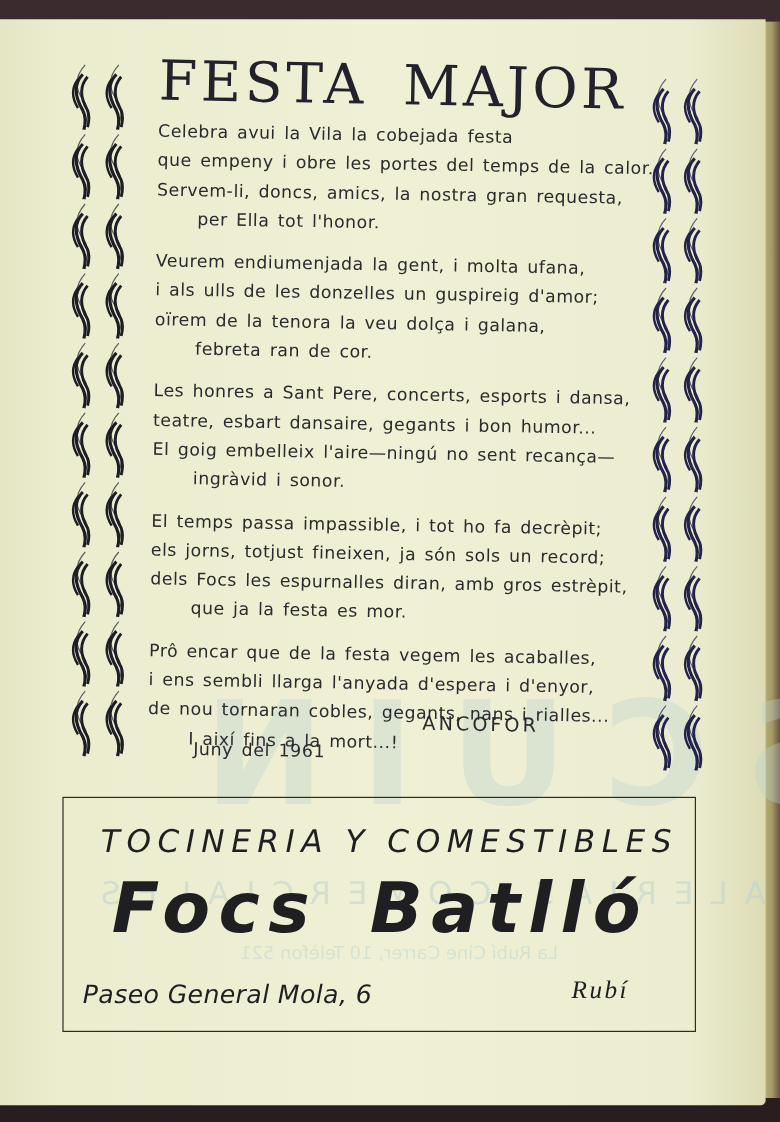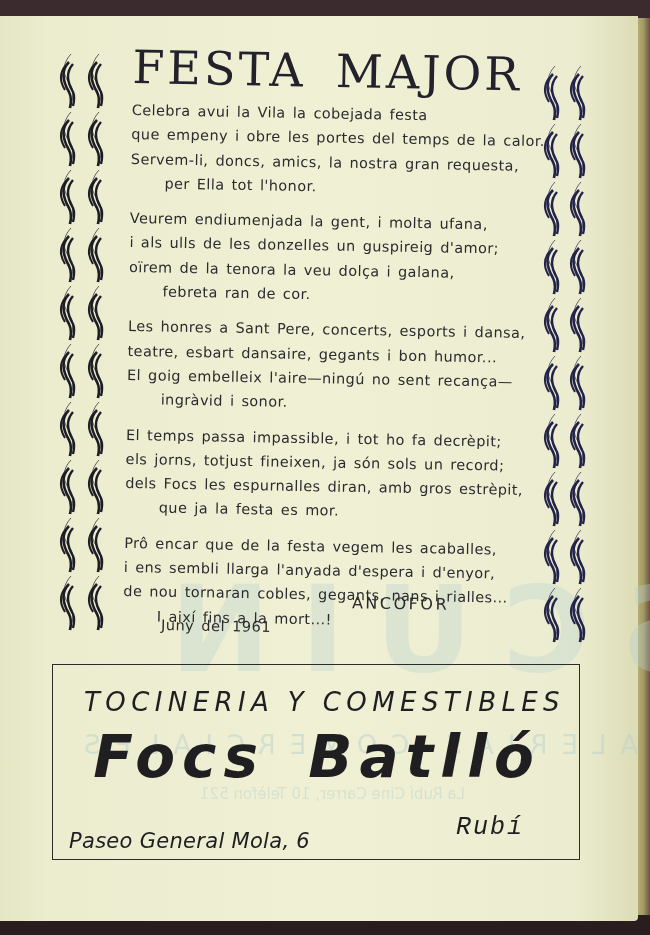--- a/index.html
+++ b/index.html
@@ -156,35 +156,35 @@
       font-weight: bold;
       font-size: 58px;
       letter-spacing: 7px;
       word-spacing: 16px;
       color: #1f1f22;
       white-space: nowrap;
     }
     #ad-address {
       position: absolute;
       left: 16px;
-      top: 164px;
+      top: 152px;
       font-family: "DejaVu Sans", sans-serif;
       font-style: oblique;
       font-size: 21px;
       color: #1f1f22;
       letter-spacing: 0.3px;
       white-space: nowrap;
     }
     #ad-city {
       position: absolute;
       right: 55px;
       top: 148px;
-      font-family: Liberation Mono, monospace;
+      font-family: Liberation Serif, serif;
       font-style: oblique;
-      font-size: 25px;
+      font-size: 21px;
       letter-spacing: 2px;
       color: #1f1f22;
       white-space: nowrap;
     }
   </style>
 </head>
 <body>
 
 <div id="scene">
   <div id="book-edge"></div>

